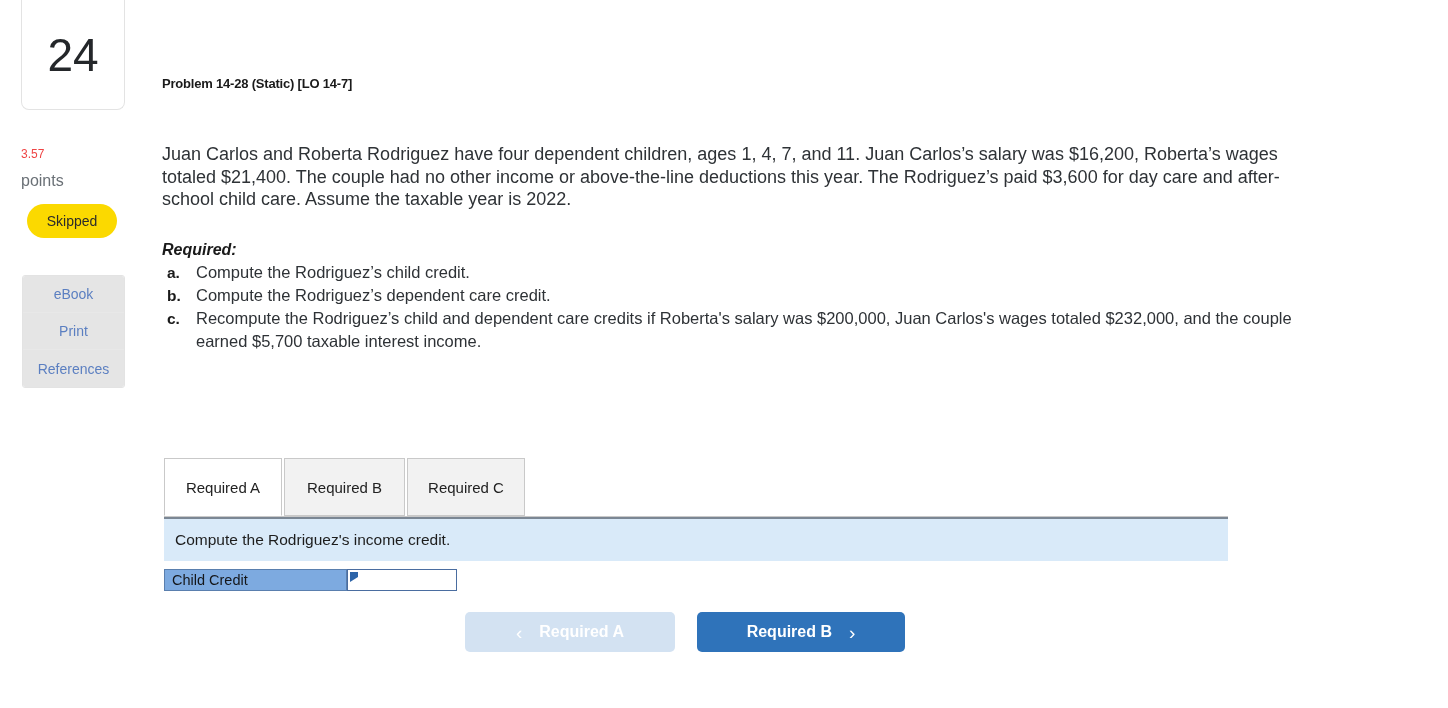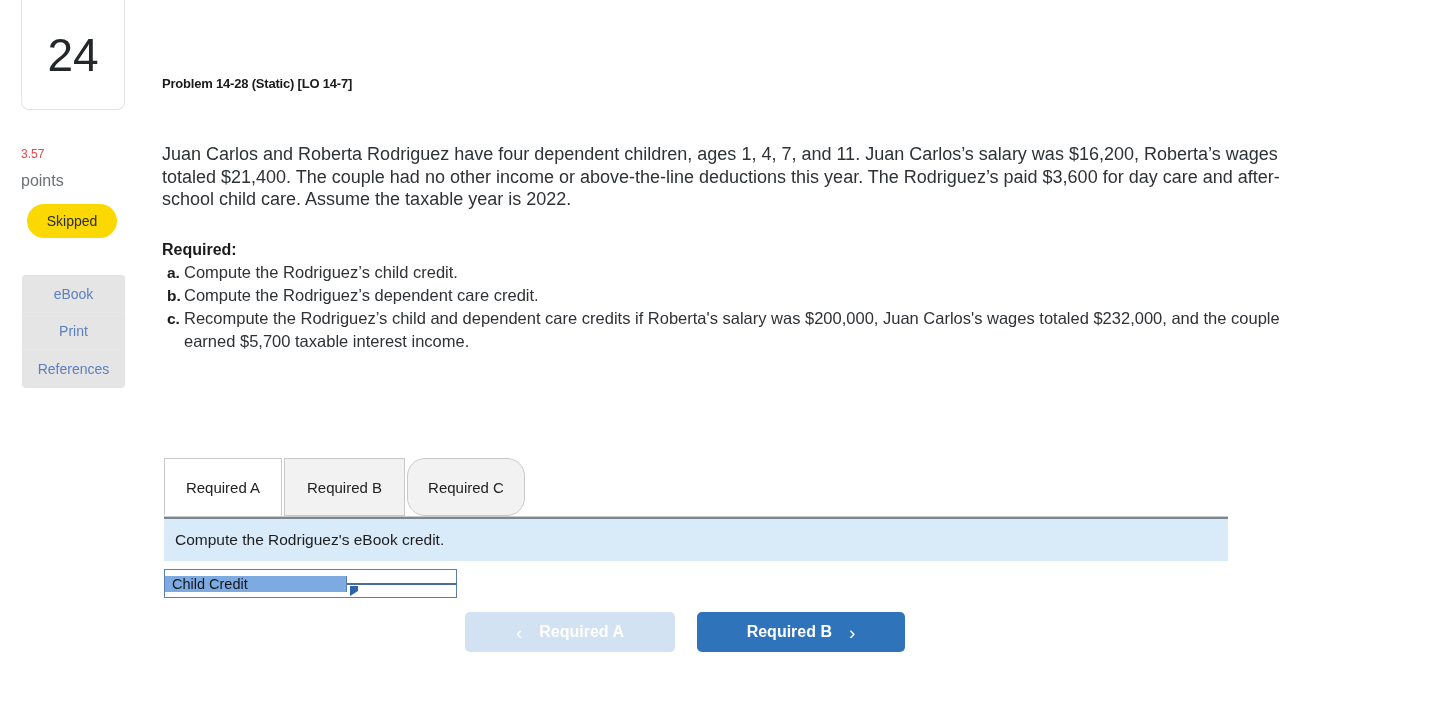--- a/index.html
+++ b/index.html
@@ -82,28 +82,28 @@
     font-size: 18px; line-height: 22.5px;
     color: #2e3236;
   }
 
   .required-block {
     position: absolute; left: 2px; top: 238px;
     width: 1160px;
     font-size: 16.5px; line-height: 23px;
     color: #2e3236;
   }
-  .required-head { font-weight: bold; color: #1a1a1a; font-size: 16px; }
+  .required-head { font-weight: bold; color: #1a1a1a; font-size: 16px; font-style: italic; }
   .req-row { display: flex; align-items: flex-start; }
   .req-letter {
     font-weight: bold; width: 22px; flex: 0 0 22px;
     text-align: left; color: #1a1a1a; font-size: 15.5px;
     padding-left: 5px;
   }
-  .req-text { flex: 1; }
+  .req-text { flex: 1; margin-left: 12px; }
 
   
   .gray-callout {
     position: absolute; left: 4px; top: 383px;
     width: 1064px; height: 65px;
     background: #e0e0e0;
     display: flex; align-items: center;
   }
   .gray-callout .txt {
     padding-left: 20px;
@@ -127,43 +127,42 @@
     cursor: pointer;
     position: relative;
   }
   .tab.active {
     background: #ffffff;
     border-bottom: 1px solid #ffffff;
     z-index: 2;
   }
   .tab-a { width: 118px; }
   .tab-b { width: 121px; }
-  .tab-c { width: 118px; border-radius: 18px; }
+  .tab-c { width: 118px; }
 
   
   .blue-prompt {
     position: absolute; left: 4px; top: 517px;
     width: 1064px; height: 44px;
     background: #d9eaf9;
     border-top: 2px solid #7b8794;
     display: flex; align-items: center;
   }
   .blue-prompt .txt {
     padding-left: 11px;
     font-size: 15.5px; color: #1d1d1d;
   }
 
   
   .answer-grid {
     position: absolute; left: 4px; top: 569px;
-    width: 293px; height: 29px;
+    width: 293px; height: 22px;
     border: 1px solid #5a7fae;
     display: flex;
     background: #fff;
-    align-items: center;
   }
   .answer-label {
     width: 182px;
     background: #7daae0;
     display: flex; align-items: center;
     padding-left: 7px;
     font-size: 14.5px; color: #15171a;
     border-right: 1px solid #5a7fae;
   }
   .answer-cell {
@@ -270,21 +269,21 @@
       </div>
       <div class="tab tab-b">
         <span>Required B</span>
       </div>
       <div class="tab tab-c">
         <span>Required C</span>
       </div>
     </div>
 
     <div class="blue-prompt">
-      <span class="txt">Compute the Rodriguez's eBook credit.</span>
+      <span class="txt">Compute the Rodriguez's income credit.</span>
     </div>
 
     <div class="answer-grid">
       <div class="answer-label">
         <span>Child Credit</span>
       </div>
       <div class="answer-cell">
         <span class="cell-cursor"></span>
       </div>
     </div>

